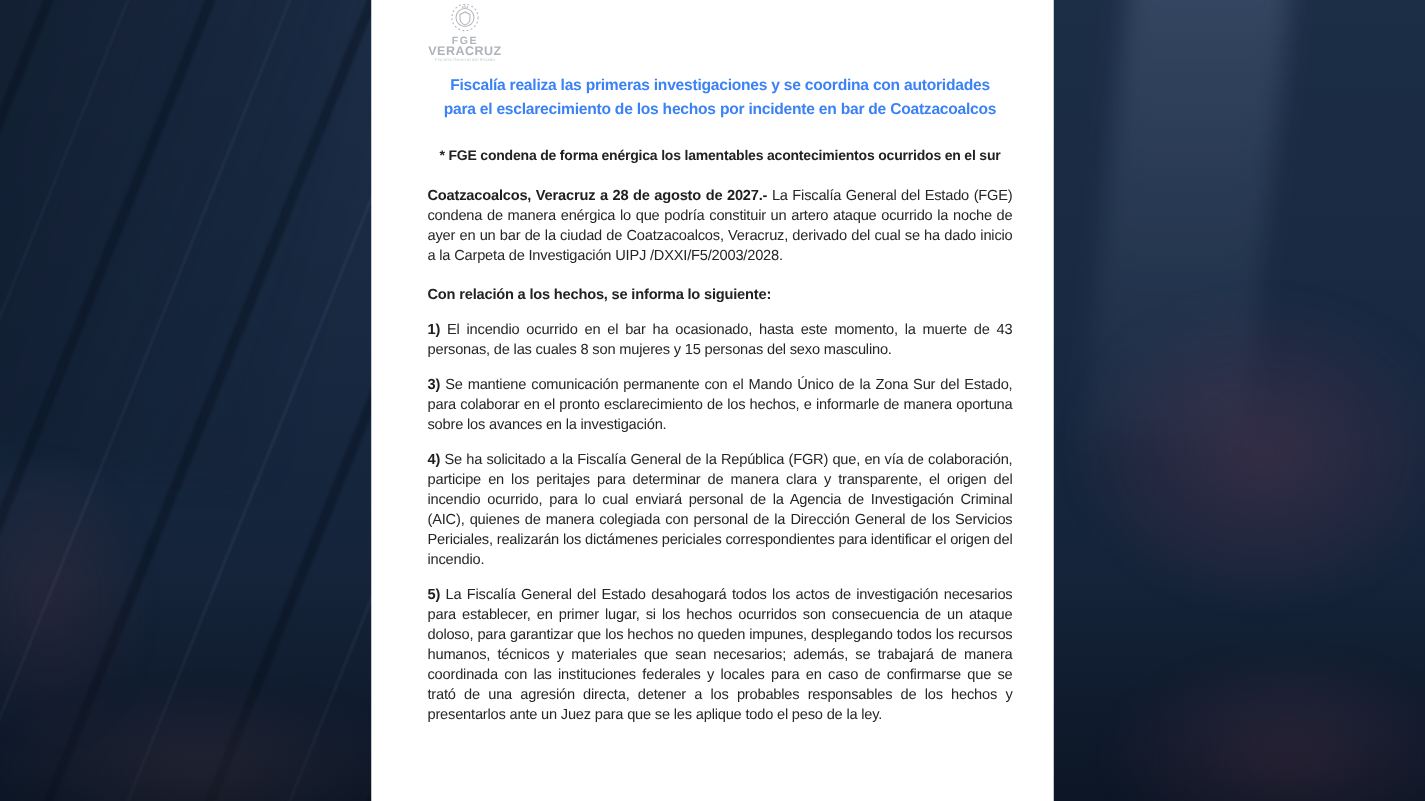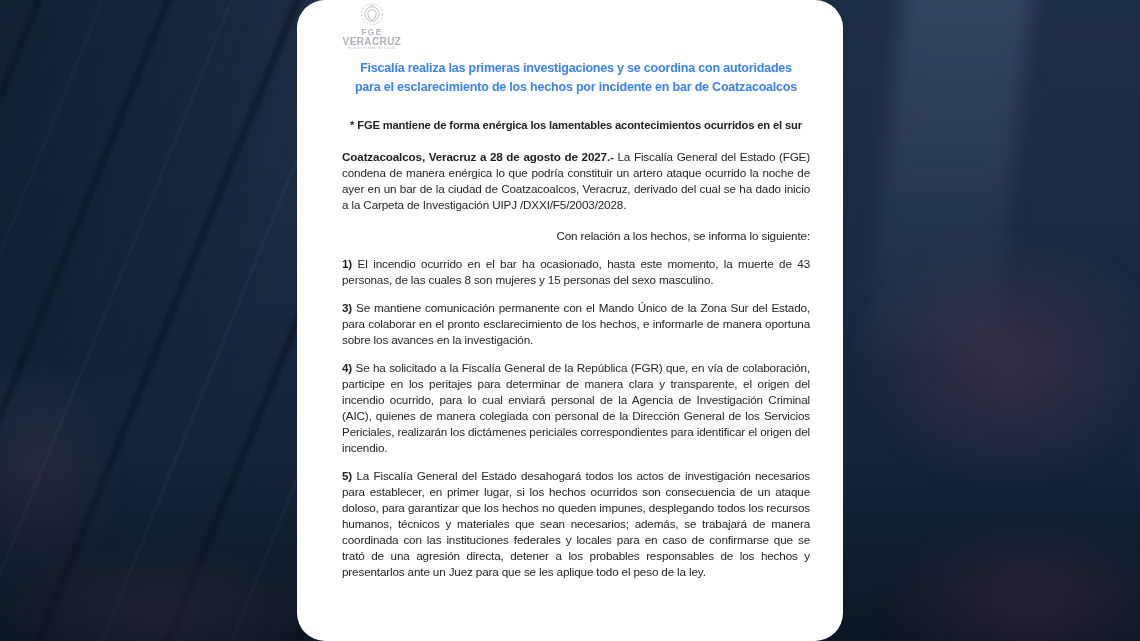--- a/index.html
+++ b/index.html
@@ -60,21 +60,20 @@
   }
 
   
   .page {
     position: absolute; left: 297px; top: 0;
     width: 546px; height: 641px;
     background: #ffffff;
     box-sizing: border-box;
     padding: 2px 33px 0 45px;
     color: #242424;
-    border-radius: 28px;
   }
 
   .logo { width: 60px; margin-left: 0; text-align: center; color: #b2b6bc; }
   .logo-crest { display: block; margin: 0 auto; }
   .logo-acronym {
     font-size: 8.5px; letter-spacing: 1.2px; font-weight: bold;
     color: #b2b6bc; line-height: 9px; margin-top: 1px;
   }
   .logo-state {
     font-size: 10px; letter-spacing: 0.4px; font-weight: bold;
@@ -97,22 +96,22 @@
     line-height: 17px; color: #222222;
   }
 
   .body-par {
     margin: 12px 0 0 0;
     font-size: 11.7px; letter-spacing: -0.15px;
     line-height: 16px; text-align: justify; color: #262626;
   }
   .dateline { margin-top: 15px; }
   .section-heading {
-    margin: 15px 0 0 0; text-align: right;
-    font-size: 11.7px; font-weight: normal; letter-spacing: -0.15px;
+    margin: 15px 0 0 0; text-align: left;
+    font-size: 11.7px; font-weight: bold; letter-spacing: -0.15px;
     line-height: 16px; color: #222222;
   }
   .body-par strong { color: #1f1f1f; }
 </style>
 </head>
 <body>
 
 <div class="backdrop">
   <div class="backdrop-base"></div>
   <div class="beam-texture"></div>
@@ -140,21 +139,21 @@
     <div class="logo-state">VERACRUZ</div>
     <div class="logo-tagline">Fiscalía General del Estado</div>
   </div>
 
   <h1 class="doc-title">
     <div class="line">Fiscalía realiza las primeras investigaciones y se coordina con autoridades</div>
     <div class="line">para el esclarecimiento de los hechos por incidente en bar de Coatzacoalcos</div>
   </h1>
 
   <h2 class="doc-subtitle">
-    <div class="line">* FGE mantiene de forma enérgica los lamentables acontecimientos ocurridos en el sur</div>
+    <div class="line">* FGE condena de forma enérgica los lamentables acontecimientos ocurridos en el sur</div>
   </h2>
 
   <p class="body-par dateline">
     <strong>Coatzacoalcos, Veracruz a 28 de agosto de 2027.-</strong>
     <span>La Fiscalía General del Estado (FGE) condena de manera enérgica lo que podría constituir un artero ataque ocurrido la noche de ayer en un bar de la ciudad de Coatzacoalcos, Veracruz, derivado del cual se ha dado inicio a la Carpeta de Investigación UIPJ /DXXI/F5/2003/2028.</span>
   </p>
 
   <h3 class="section-heading">Con relación a los hechos, se informa lo siguiente:</h3>
 
   <p class="body-par">

